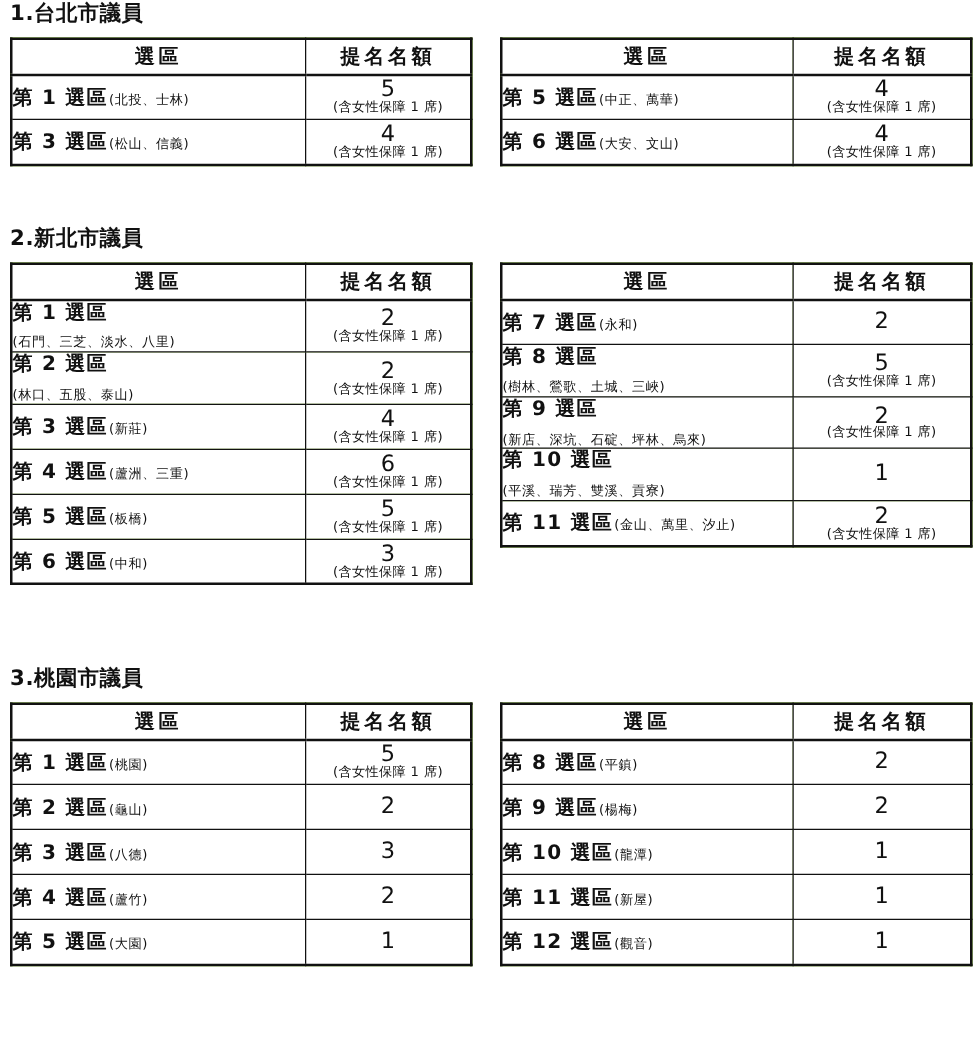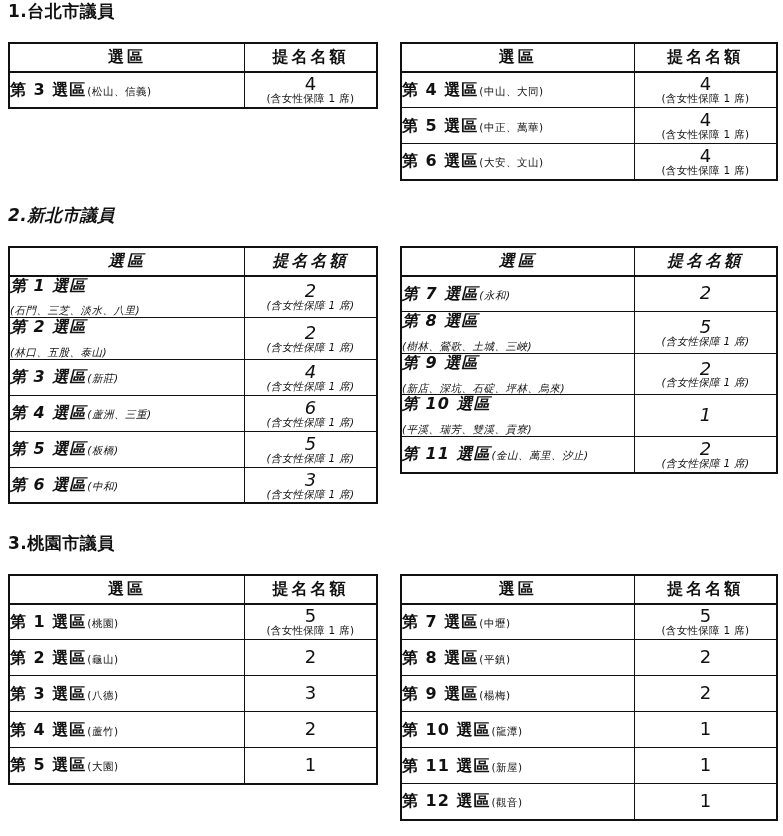--- a/index.html
+++ b/index.html
@@ -28,21 +28,21 @@
   
   .section {
     position: relative;
     margin: 0;
   }
   .section-title {
     font-size: 17px;
     font-weight: 700;
     letter-spacing: 0.5px;
     line-height: 1.15;
-    padding: 2px 0 20px 8px;
+    padding: 2px 0 8px 8px;
     color: #111;
     white-space: nowrap;
   }
 
   .tables-row {
     position: relative;
     display: block;
     height: 0;
   }
 
@@ -152,66 +152,66 @@
             <col class="c-quota">
           </colgroup>
           <thead>
             <tr>
               <th>選區</th>
               <th>提名名額</th>
             </tr>
           </thead>
           <tbody>
             <tr class="r-two">
+              <td class="cell-district inline"><span class="d-main">第 1 選區</span><span class="d-sub">(北投、士林)</span></td>
+              <td class="cell-quota">
+                <span class="q-num">5</span>
+                <span class="q-note">(含女性保障 1 席)</span>
+              </td>
+            </tr>
+            <tr class="r-two">
               <td class="cell-district inline"><span class="d-main">第 3 選區</span><span class="d-sub">(松山、信義)</span></td>
               <td class="cell-quota">
                 <span class="q-num">4</span>
                 <span class="q-note">(含女性保障 1 席)</span>
               </td>
             </tr>
           </tbody>
         </table>
         <table class="tbl right" style="top: 0px;">
           <colgroup>
             <col class="c-district">
             <col class="c-quota">
           </colgroup>
           <thead>
             <tr>
               <th>選區</th>
               <th>提名名額</th>
             </tr>
           </thead>
           <tbody>
-            <tr class="r-two">
-              <td class="cell-district inline"><span class="d-main">第 4 選區</span><span class="d-sub">(中山、大同)</span></td>
-              <td class="cell-quota">
-                <span class="q-num">4</span>
-                <span class="q-note">(含女性保障 1 席)</span>
-              </td>
-            </tr>
             <tr class="r-two">
               <td class="cell-district inline"><span class="d-main">第 5 選區</span><span class="d-sub">(中正、萬華)</span></td>
               <td class="cell-quota">
                 <span class="q-num">4</span>
                 <span class="q-note">(含女性保障 1 席)</span>
               </td>
             </tr>
             <tr class="r-two">
               <td class="cell-district inline"><span class="d-main">第 6 選區</span><span class="d-sub">(大安、文山)</span></td>
               <td class="cell-quota">
                 <span class="q-num">4</span>
                 <span class="q-note">(含女性保障 1 席)</span>
               </td>
             </tr>
           </tbody>
         </table>
       </div>
     </div>
-    <div class="section" style="position: absolute; left: 0px; top: 204px; width: 629px; font-style: italic;">
+    <div class="section" style="position: absolute; left: 0px; top: 180px; width: 629px;">
       <div class="section-title">2.新北市議員</div>
       <div class="tables-row" style="position: relative; height: 1px;">
         <table class="tbl left" style="top: 0px;">
           <colgroup>
             <col class="c-district">
             <col class="c-quota">
           </colgroup>
           <thead>
             <tr>
               <th>選區</th>
@@ -380,27 +380,20 @@
             <col class="c-district">
             <col class="c-quota">
           </colgroup>
           <thead>
             <tr>
               <th>選區</th>
               <th>提名名額</th>
             </tr>
           </thead>
           <tbody>
-            <tr class="r-two">
-              <td class="cell-district inline"><span class="d-main">第 7 選區</span><span class="d-sub">(中壢)</span></td>
-              <td class="cell-quota">
-                <span class="q-num">5</span>
-                <span class="q-note">(含女性保障 1 席)</span>
-              </td>
-            </tr>
             <tr class="r-one">
               <td class="cell-district inline"><span class="d-main">第 8 選區</span><span class="d-sub">(平鎮)</span></td>
               <td class="cell-quota single">
                 <span class="q-num">2</span>
               </td>
             </tr>
             <tr class="r-one">
               <td class="cell-district inline"><span class="d-main">第 9 選區</span><span class="d-sub">(楊梅)</span></td>
               <td class="cell-quota single">
                 <span class="q-num">2</span>

